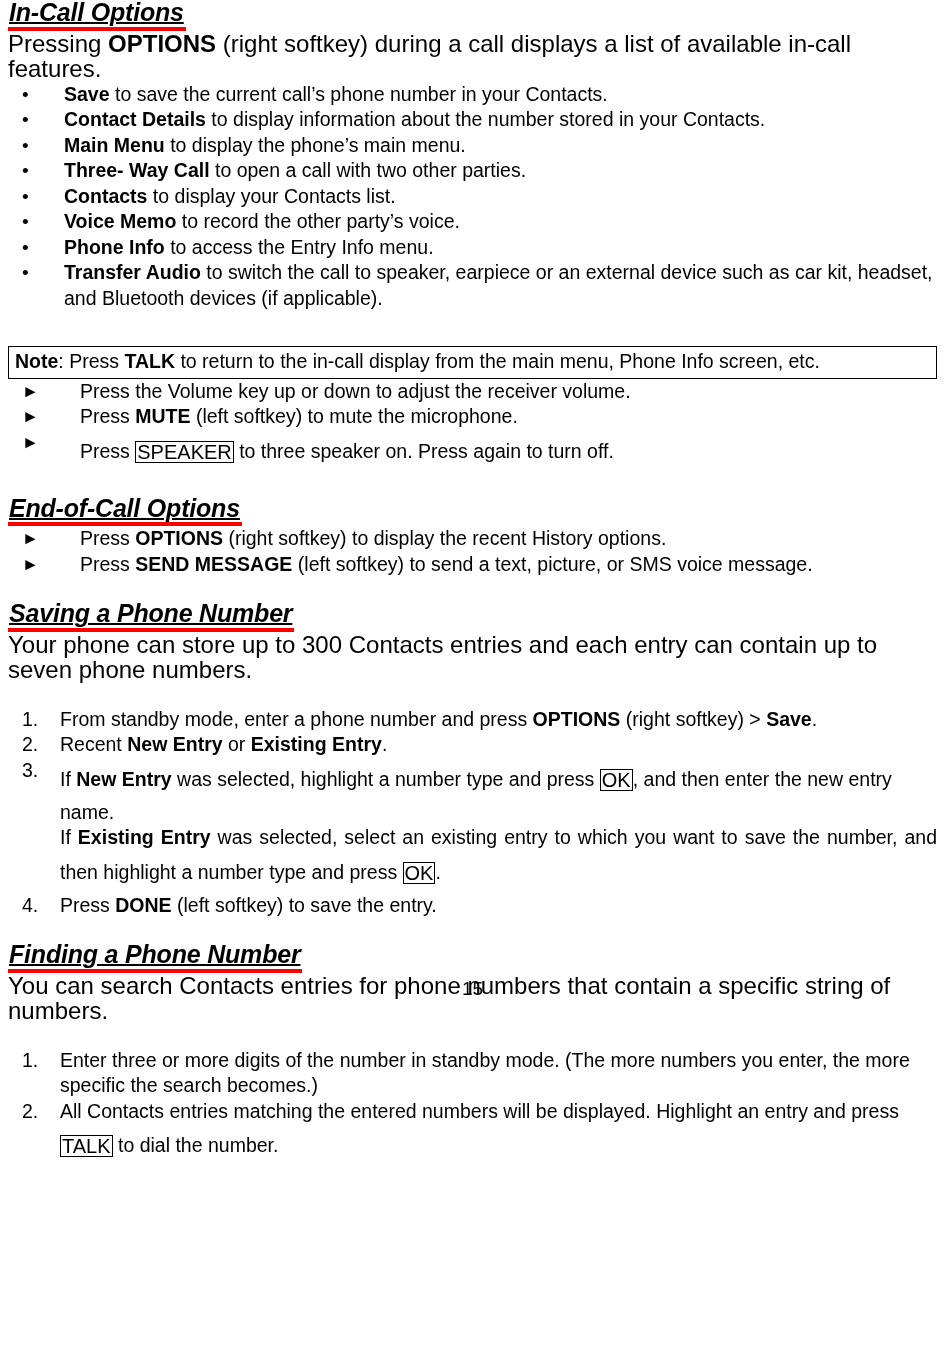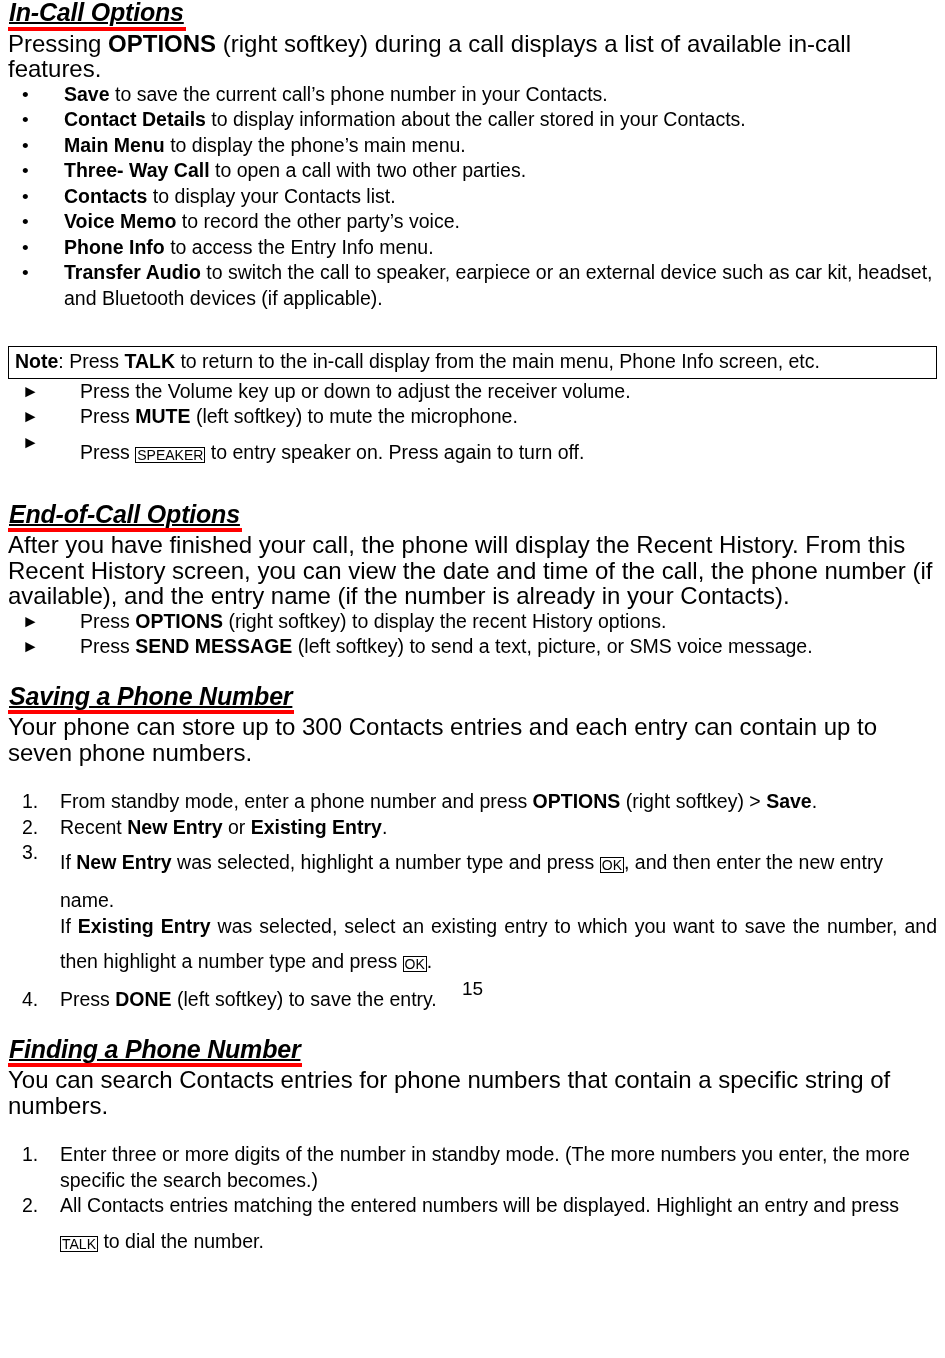--- a/index.html
+++ b/index.html
@@ -102,22 +102,22 @@
   }
   .sub { display: block; }
   .sub.justify { text-align: justify; }
 
   
   .keybox {
     border: 1.5px solid #000;
     padding: 0 1px;
     line-height: 1;
     display: inline-block;
-    font-size: 14px;
-    margin: 16px 0px;
+    font-size: 20px;
+    margin: 10px 0px;
     position: relative;
     top: 1px;
   }
 
   
   .box {
     border: 1.5px solid #000;
     box-sizing: border-box;
     padding: 2px 6px 3px 6px;
     font-size: 19.5px;
@@ -151,47 +151,46 @@
 <div class="page">
 
   <div class="heading-wrap">
     <span class="heading">In-Call Options</span>
   </div>
 
   <p class="para"><span>Pressing </span><b>OPTIONS</b><span> (right softkey) during a call displays a list of available in-call features.</span></p>
 
   <ul class="bullets">
     <li><span class="dot">•</span><b>Save</b><span> to save the current call’s phone number in your Contacts.</span></li>
-    <li><span class="dot">•</span><b>Contact Details</b><span> to display information about the caller stored in your Contacts.</span></li>
+    <li><span class="dot">•</span><b>Contact Details</b><span> to display information about the number stored in your Contacts.</span></li>
     <li><span class="dot">•</span><b>Main Menu</b><span> to display the phone’s main menu.</span></li>
     <li><span class="dot">•</span><b>Three- Way Call</b><span> to open a call with two other parties.</span></li>
     <li><span class="dot">•</span><b>Contacts</b><span> to display your Contacts list.</span></li>
     <li><span class="dot">•</span><b>Voice Memo</b><span> to record the other party’s voice.</span></li>
     <li><span class="dot">•</span><b>Phone Info</b><span> to access the Entry Info menu.</span></li>
     <li><span class="dot">•</span><b>Transfer Audio</b><span> to switch the call to speaker, earpiece or an external device such as car kit, headset, and Bluetooth devices (if applicable).</span></li>
   </ul>
 
   <div class="spacer-md"></div>
 
   <div class="box"><b>Note</b><span>: Press </span><b>TALK</b><span> to return to the in-call display from the main menu, Phone Info screen, etc.</span></div>
 
   <ul class="arrows midblock">
     <li><span class="arw">►</span><span>Press the Volume key up or down to adjust the receiver volume.</span></li>
     <li><span class="arw">►</span><span>Press </span><b>MUTE</b><span> (left softkey) to mute the microphone.</span></li>
-    <li><span class="arw">►</span><span>Press </span><span class="keybox">SPEAKER</span><span> to entry speaker on. Press again to turn off.</span></li>
+    <li><span class="arw">►</span><span>Press </span><span class="keybox">SPEAKER</span><span> to three speaker on. Press again to turn off.</span></li>
   </ul>
 
 
   <div class="spacer-lg"></div>
 
   <div class="heading-wrap">
     <span class="heading">End-of-Call Options</span>
   </div>
 
-  <p class="para">After you have finished your call, the phone will display the Recent History. From this Recent History screen, you can view the date and time of the call, the phone number (if available), and the entry name (if the number is already in your Contacts).</p>
 
   <ul class="arrows">
     <li><span class="arw">►</span><span>Press </span><b>OPTIONS</b><span> (right softkey) to display the recent History options.</span></li>
     <li><span class="arw">►</span><span>Press </span><b>SEND MESSAGE</b><span> (left softkey) to send a text, picture, or SMS voice message.</span></li>
   </ul>
 
   <div class="spacer-lg"></div>
 
   <div class="heading-wrap">
     <span class="heading">Saving a Phone Number</span>

